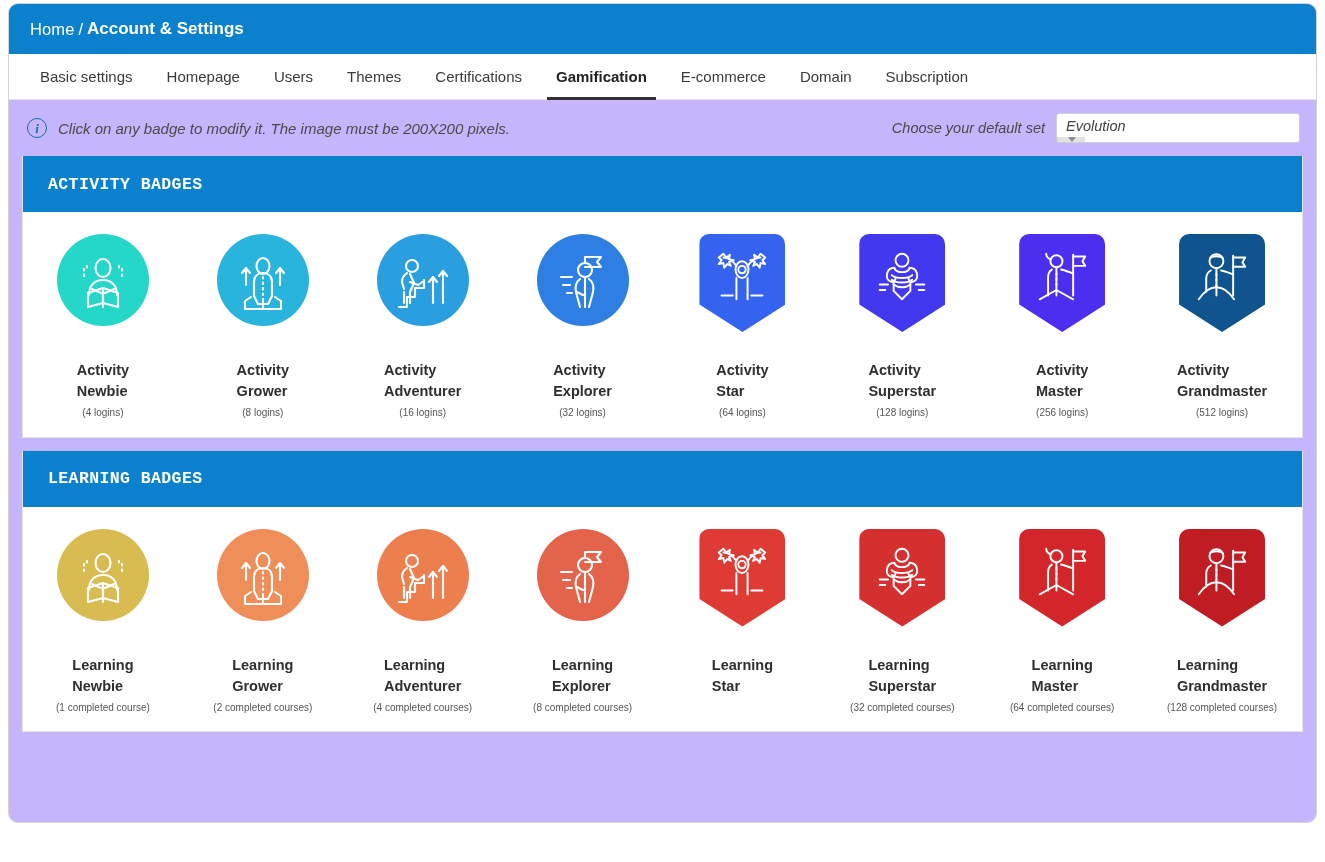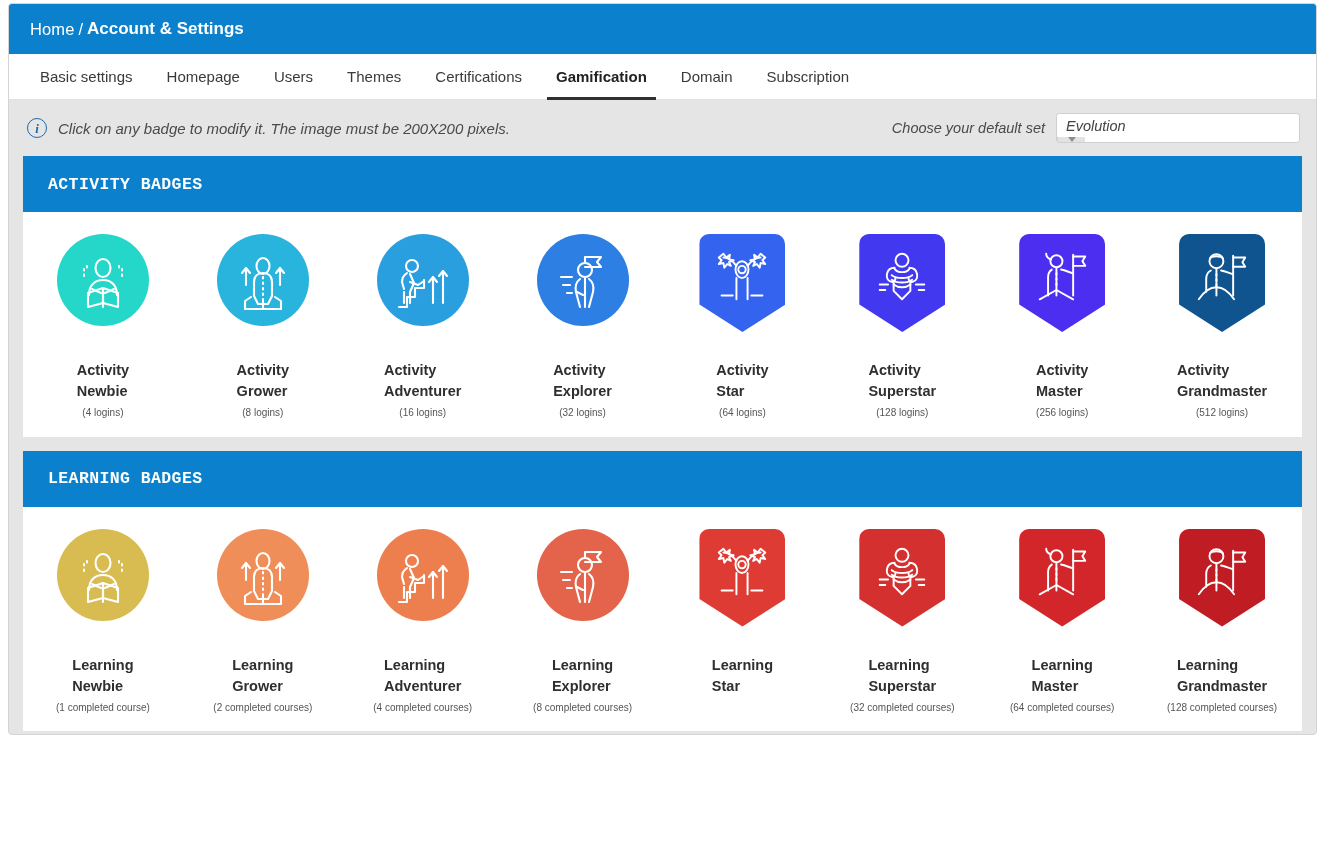--- a/index.html
+++ b/index.html
@@ -11,24 +11,24 @@
     width: 1325px;
     height: 862px;
     font-family: "Liberation Sans", sans-serif;
     overflow: hidden;
   }
   .window {
     position: absolute;
     left: 8px;
     top: 3px;
     width: 1309px;
-    height: 732px;
-    background: #e5e5e5;
+    height: 820px;
+    background: #c4b5fd;
     border: 1px solid #d4d4d4;
-    border-radius: 4px;
+    border-radius: 10px;
     box-sizing: border-box;
     overflow: hidden;
   }
 
   
   .topbar {
     height: 50px;
     background: #0b81cd;
     display: flex;
     align-items: center;
@@ -254,20 +254,21 @@
     <span class="crumb-current">Account &amp; Settings</span>
   </div>
 
   <div class="tabs" id="tabs">
       <div class="tab">Basic settings</div>
       <div class="tab">Homepage</div>
       <div class="tab">Users</div>
       <div class="tab">Themes</div>
       <div class="tab">Certifications</div>
       <div class="tab active">Gamification</div>
+      <div class="tab">E-commerce</div>
       <div class="tab">Domain</div>
       <div class="tab">Subscription</div>
     </div>
 
   <div class="inforow">
     <span class="info-ico">i</span>
     <span class="info-text">Click on any badge to modify it. The image must be 200X200 pixels.</span>
     <span class="spacer"></span>
     <span class="set-label">Choose your default set</span>
     <div class="select">

